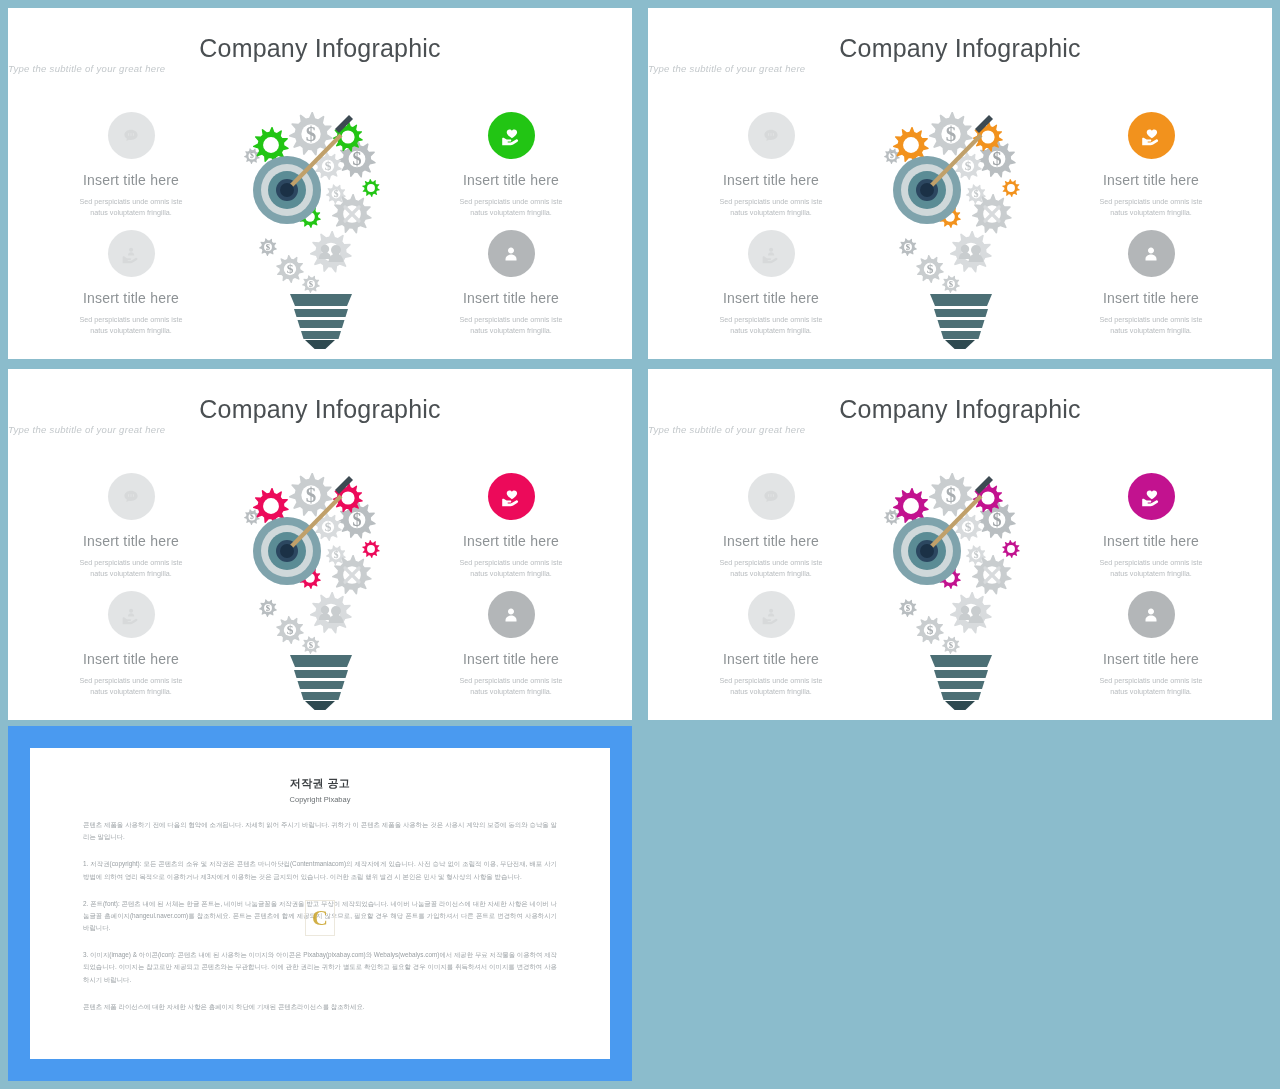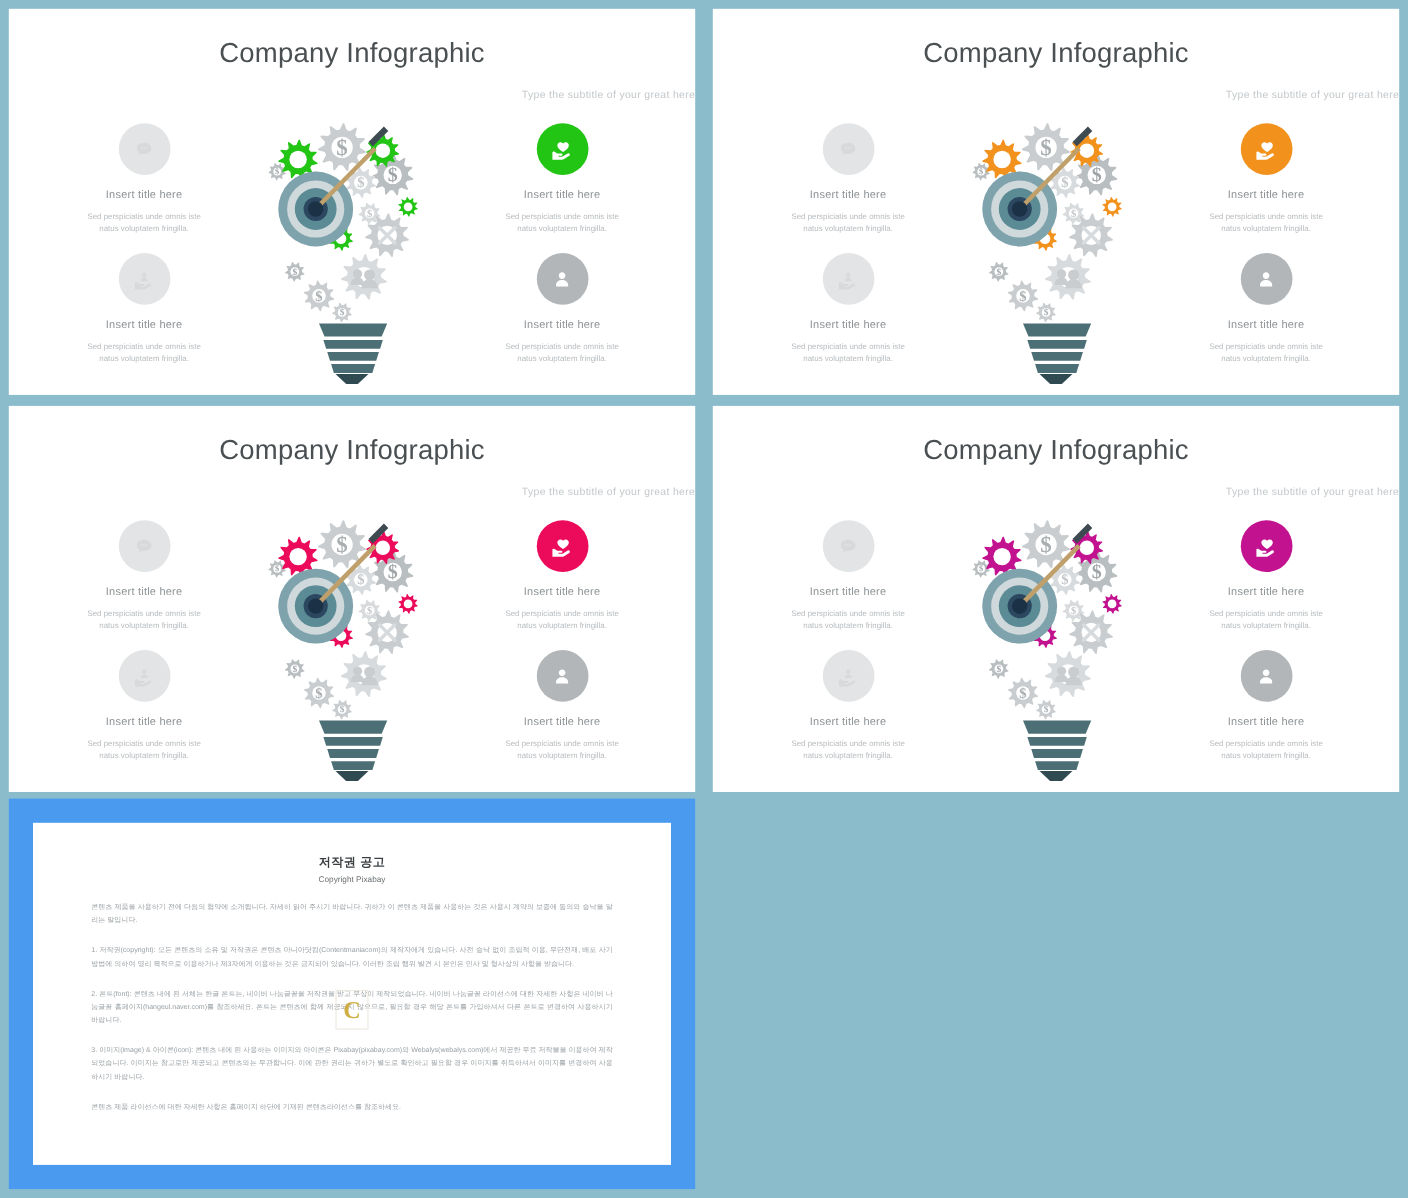--- a/index.html
+++ b/index.html
@@ -24,25 +24,26 @@
 
   .s-title {
     text-align: center;
     font-size: 25px;
     font-weight: 400;
     color: #4a4f52;
     letter-spacing: .2px;
     margin-top: 26px;
   }
   .s-sub {
-    text-align: right;
+    text-align: left;
     font-size: 9.5px;
     color: #c3c8cb;
-    margin-top: 18px;
+    margin-top: 0;
     letter-spacing: .3px;
+    font-style: italic;
   }
 
   .cols { position: absolute; top: 100px; left: 0; width: 100%; height: 250px; }
 
   .blk { position: absolute; width: 150px; text-align: center; }
   .blk.l { left: 48px; }
   .blk.r { left: 428px; }
   .blk.row1 { top: 4px; }
   .blk.row2 { top: 122px; }
 
@@ -51,21 +52,21 @@
     margin: 0 auto;
     display: flex; align-items: center; justify-content: center;
     position: relative;
   }
   .circ.faint { background: #e2e4e5; }
   .circ.grey  { background: #b3b6b8; }
 
   .circ svg { display: block; }
 
   .b-title {
-    font-size: 10px; color: #8d9295;
+    font-size: 14px; color: #8d9295;
     margin-top: 13px; letter-spacing: .2px;
   }
   .b-desc {
     font-size: 7.2px; color: #b8bcbf;
     margin-top: 8px; line-height: 1.55;
     padding: 0 14px;
   }
 
   
   .bulb { position: absolute; left: 50%; top: 96px; transform: translateX(-50%); }

